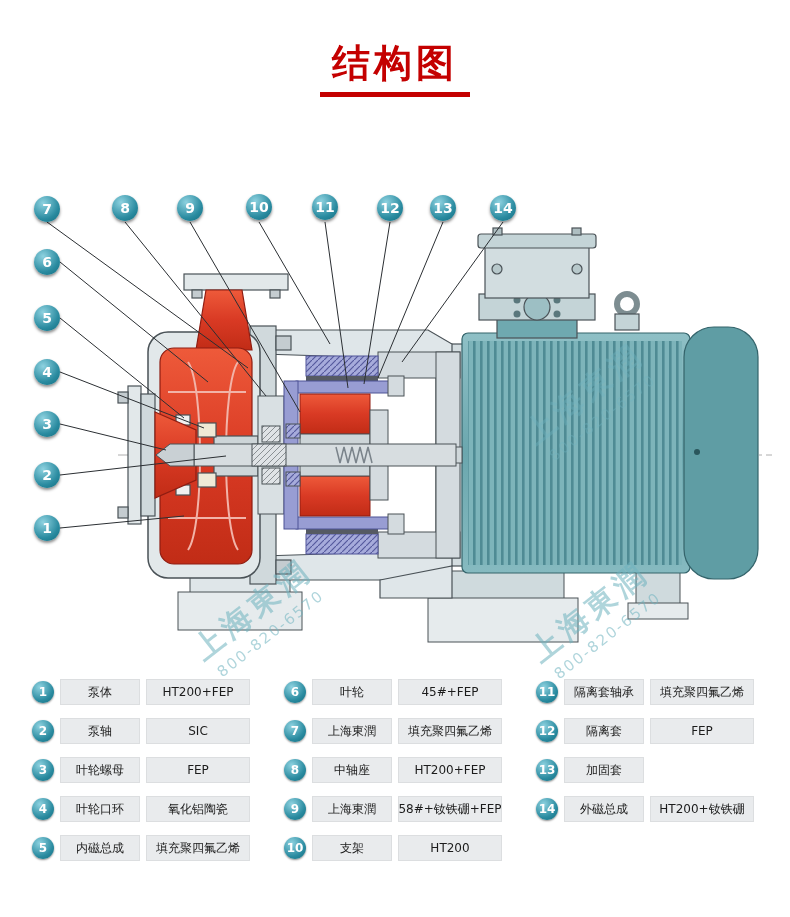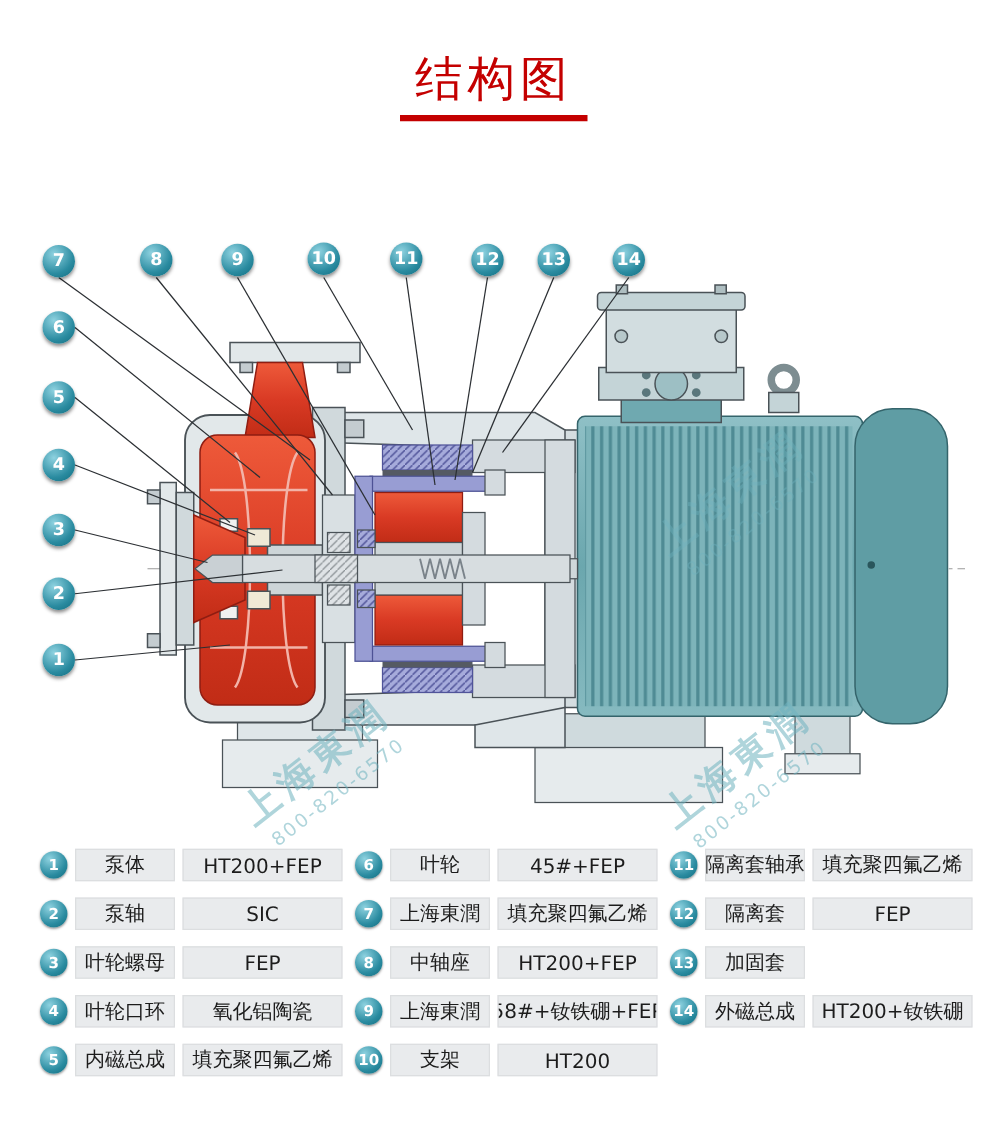--- a/index.html
+++ b/index.html
@@ -1,20 +1,20 @@
 <!DOCTYPE html>
 <html><head>
 <meta charset="utf-8">
 <style>
   *{margin:0;padding:0;box-sizing:border-box}
   html,body{width:790px;height:917px;background:#fff;font-family:"DejaVu Sans","Liberation Sans",sans-serif}
   .page{position:relative;width:790px;height:917px;background:#fff;overflow:hidden}
 
   .title{position:absolute;top:38px;left:0;width:100%;text-align:center;
-         font-size:38px;font-weight:normal;color:#c40000;letter-spacing:4px;z-index:6}
+         font-size:38px;font-weight:bold;color:#c40000;letter-spacing:4px;z-index:6}
   .title-underline{position:absolute;top:92px;left:50%;transform:translateX(-50%);
          width:150px;height:5px;background:#c40000;z-index:6}
 
   .diagram-svg{position:absolute;left:0;top:0;z-index:1}
 
   .wm{position:absolute;color:#6fb3bf;opacity:.55;transform:rotate(-38deg);
       text-align:center;z-index:3;pointer-events:none;white-space:nowrap}
   .wm .wm-brand{font-size:30px;font-weight:bold;letter-spacing:5px}
   .wm .wm-phone{font-size:15px;letter-spacing:2px}
   .wm-on-motor{opacity:.4}
@@ -28,24 +28,24 @@
   .legend-col{position:absolute;top:0;display:flex;flex-direction:column;gap:13px}
   .legend-col.c1{left:32px}
   .legend-col.c2{left:284px}
   .legend-col.c3{left:536px}
   .legend-row{display:flex;align-items:center;gap:6px;height:26px}
   .legend-balloon{width:22px;height:22px;border-radius:50%;flex:0 0 22px;
       background:radial-gradient(circle at 35% 28%, #8ed2e0, #2a8ba0 62%, #116b7d);
       color:#fff;font-size:12px;font-weight:bold;display:flex;align-items:center;
       justify-content:center;box-shadow:0 1px 2px rgba(0,0,0,.45)}
   .cell{height:26px;background:#e9ebed;border:1px solid #dcdee0;display:flex;
-      align-items:center;justify-content:center;font-size:16px;color:#1c1c1c;
+      align-items:center;justify-content:center;font-size:12px;color:#1c1c1c;
       white-space:nowrap;overflow:hidden}
   .cell.name{width:80px}
-  .cell.mat{width:128px}
+  .cell.mat{width:104px}
 </style>
 </head>
 <body>
 
 <div class="page">
 
   <div class="title">结构图</div>
   <div class="title-underline"></div>
 
   <svg class="diagram-svg" width="790" height="917" viewBox="0 0 790 917">

